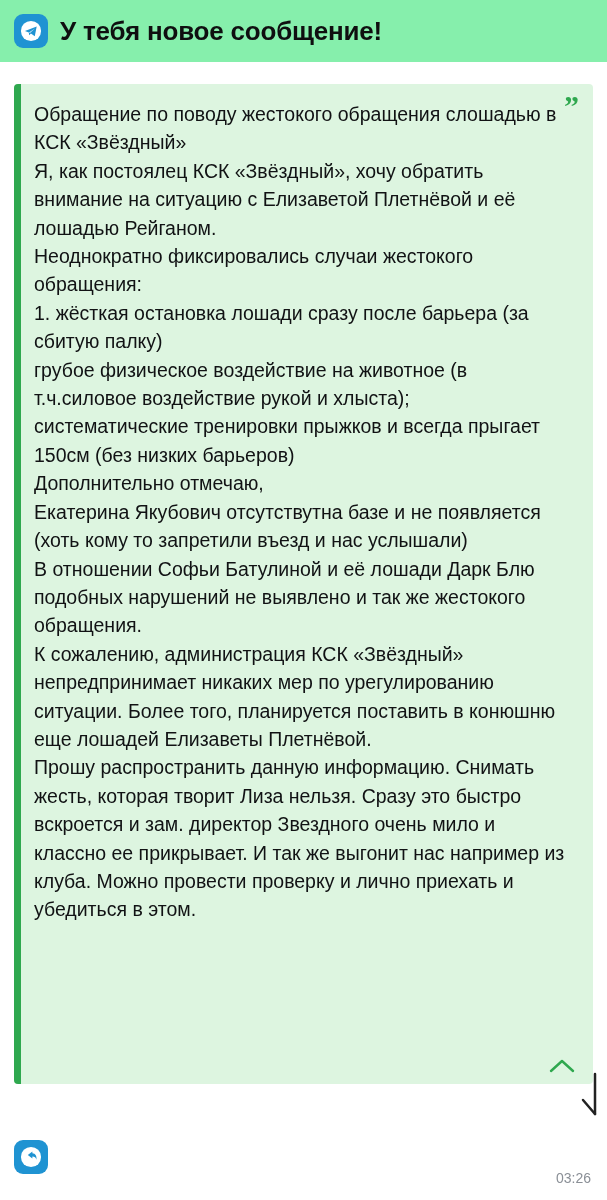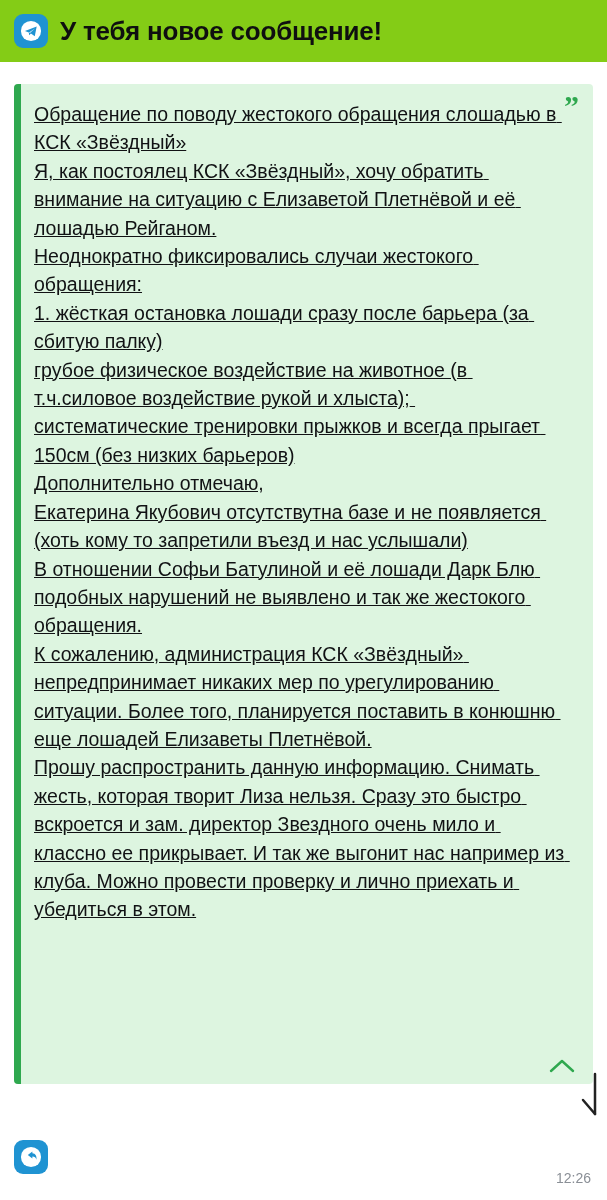--- a/index.html
+++ b/index.html
@@ -20,21 +20,21 @@
     height: 1200px;
     position: relative;
     background: #ffffff;
     display: flex;
     flex-direction: column;
   }
 
   
   .header {
     height: 62px;
-    background: #84cc16;
+    background: #86efac;
     display: flex;
     align-items: center;
     padding: 0 14px;
     box-sizing: border-box;
     flex: 0 0 auto;
   }
   .app-badge {
     width: 34px;
     height: 34px;
     border-radius: 9px;
@@ -90,21 +90,20 @@
     font-family: "Liberation Serif", serif;
     user-select: none;
   }
   .msg-text {
     font-size: 19.5px;
     line-height: 28.4px;
     color: #111214;
     white-space: pre-wrap;
     word-wrap: break-word;
     padding-right: 4px;
-    text-decoration: underline;
   }
   .collapse-chevron {
     position: absolute;
     right: 18px;
     bottom: 10px;
     width: 26px;
     height: 16px;
   }
   .collapse-chevron svg { display: block; }
 
@@ -196,16 +195,16 @@
         <path d="M34 4 L34 44" fill="none" stroke="#222" stroke-width="2.5" stroke-linecap="round"></path>
         <path d="M34 44 L22 30" fill="none" stroke="#222" stroke-width="2.5" stroke-linecap="round"></path>
       </svg>
     </div>
     <div class="reply-badge">
       <svg width="22" height="22" viewBox="0 0 24 24" aria-hidden="true">
         <circle cx="12" cy="12" r="11" fill="#ffffff"></circle>
         <path d="M13.5 8 L13.5 6 L8.5 9.8 L13.5 13.6 L13.5 11.4 C16 11.4 17.4 12.6 17.8 15 C18.6 11.1 16.9 8.3 13.5 8 Z" fill="#1f93d2"></path>
       </svg>
     </div>
-    <div class="timestamp">12:26</div>
+    <div class="timestamp">03:26</div>
   </div>
 
 </div>
 
 </body></html>

